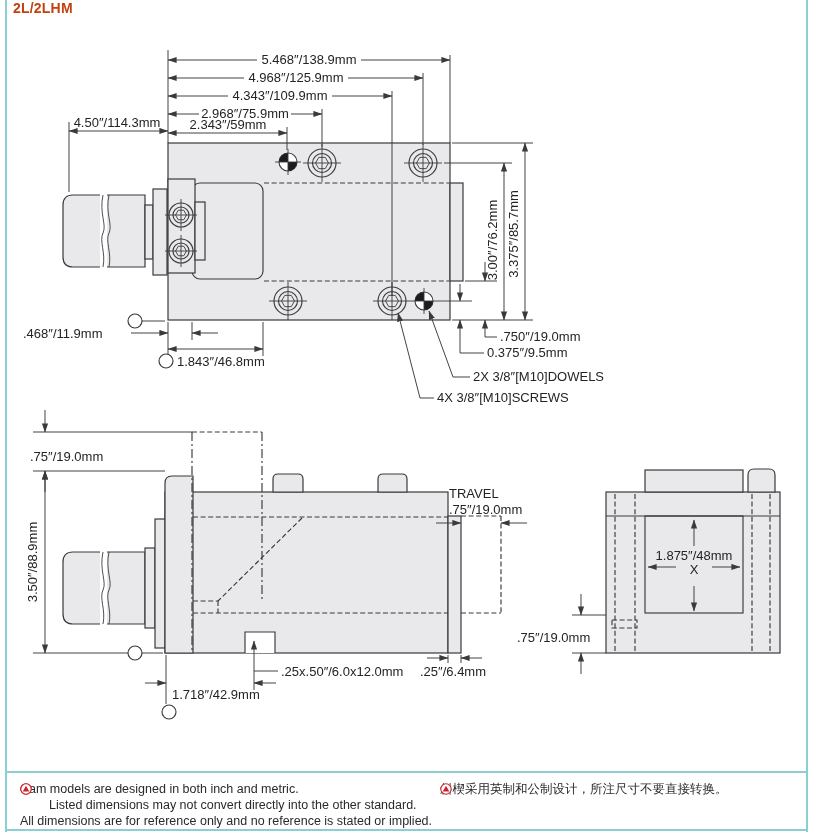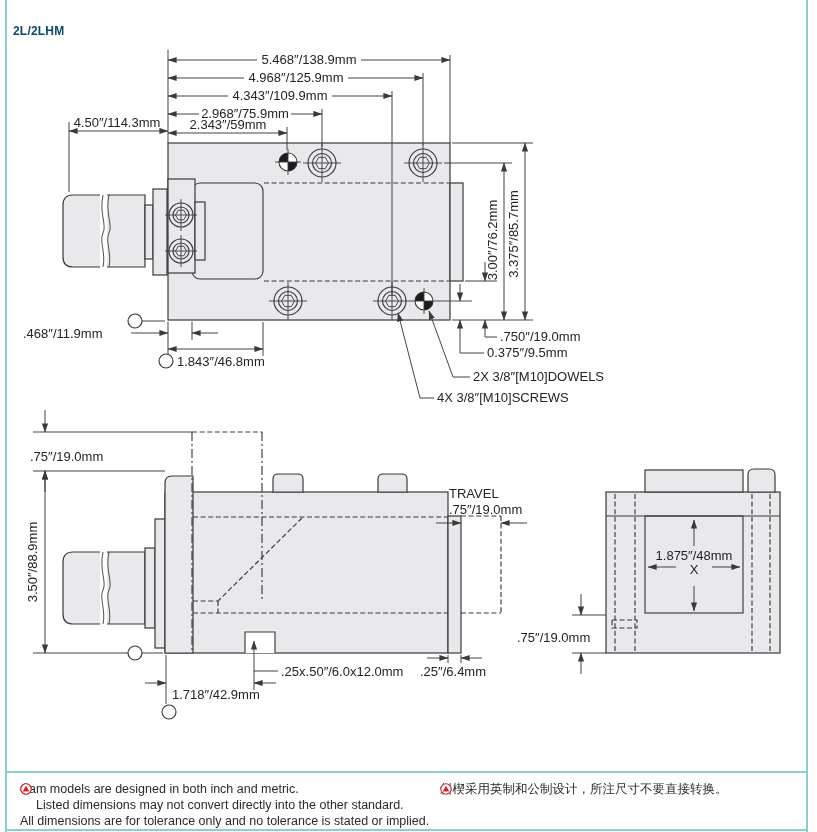--- a/index.html
+++ b/index.html
@@ -1,36 +1,36 @@
 <!DOCTYPE html>
 <html><head>
 <meta charset="utf-8">
 <style>
   html,body{margin:0;padding:0;background:#ffffff;}
   .page{position:relative;width:817px;height:832px;background:#fff;overflow:hidden;
         font-family:"Liberation Sans", sans-serif;color:#232325;}
   .edge{position:absolute;background:#8ccfd3;}
-  .title{position:absolute;left:13px;top:24px;font-size:12px;font-weight:bold;color:#0c4a6e;letter-spacing:.2px;}
+  .title{position:absolute;left:13px;top:0;font-size:14px;font-weight:bold;color:#c2410c;letter-spacing:.2px;}
   svg{position:absolute;left:0;top:0;}
   .ln{stroke:#3a3a3c;stroke-width:1.15;fill:none;}
   .fillp{fill:#e9e9eb;stroke:#3a3a3c;stroke-width:1.2;}
   .fillw{fill:#ffffff;stroke:#3a3a3c;stroke-width:1.15;}
   .nofill{fill:none;stroke:#3a3a3c;stroke-width:1.15;}
   .thin{stroke:#3a3a3c;stroke-width:0.9;fill:none;}
   .dash{stroke-dasharray:5 2.6;}
   .dashdot{stroke-dasharray:9 3 2 3;}
   .dim{stroke:#3a3a3c;stroke-width:0.95;fill:none;}
   .mask{fill:#ffffff;stroke:none;}
   .t{font-family:"Liberation Sans",sans-serif;font-size:13px;fill:#242426;}
   .cut{fill:#ffffff;stroke:none;}
   .blk{fill:#1c1c1e;stroke:none;}
   .foot{position:absolute;font-size:12.5px;line-height:14px;color:#2a2a2c;white-space:nowrap;}
   .frow{display:flex;align-items:flex-start;margin-bottom:2px;}
   .ficon{width:12px;height:12px;margin-right:4px;margin-top:1px;flex:0 0 auto;}
-  .findent{margin-left:16px;}
+  .findent{margin-left:29px;}
 </style>
 </head>
 <body>
 
 <div class="page">
 
   <div class="edge" style="left:5px;top:0;width:2px;height:832px;"></div>
   <div class="edge" style="left:806px;top:0;width:2px;height:832px;"></div>
   <div class="edge" style="left:5px;top:829px;width:803px;height:2px;"></div>
   <div class="edge" style="left:5px;top:771px;width:803px;height:2px;"></div>
@@ -299,21 +299,21 @@
       <span>Cam models are designed in both inch and metric.</span>
     </div>
     <div class="frow findent">
       <span>Listed dimensions may not convert directly into the other standard.</span>
     </div>
     <div class="frow">
       <svg class="ficon" viewBox="0 0 12 12">
         <circle cx="6" cy="6" r="5.2" fill="#fff" stroke="#c9252c" stroke-width="1.1"></circle>
         <path d="M6,2.7 L9.3,8.6 H2.7 Z" fill="#c9252c"></path>
       </svg>
-      <span>All dimensions are for tolerance only and no tolerance is stated or implied.</span>
+      <span>All dimensions are for reference only and no reference is stated or implied.</span>
     </div>
   </div>
 
   <div class="foot" style="left:440px;top:782px;">
     <div class="frow">
       <svg class="ficon" viewBox="0 0 12 12">
         <circle cx="6" cy="6" r="5.2" fill="#fff" stroke="#c9252c" stroke-width="1.1"></circle>
         <path d="M6,2.7 L9.3,8.6 H2.7 Z" fill="#c9252c"></path>
       </svg>
       <span>斜楔采用英制和公制设计，所注尺寸不要直接转换。</span>

